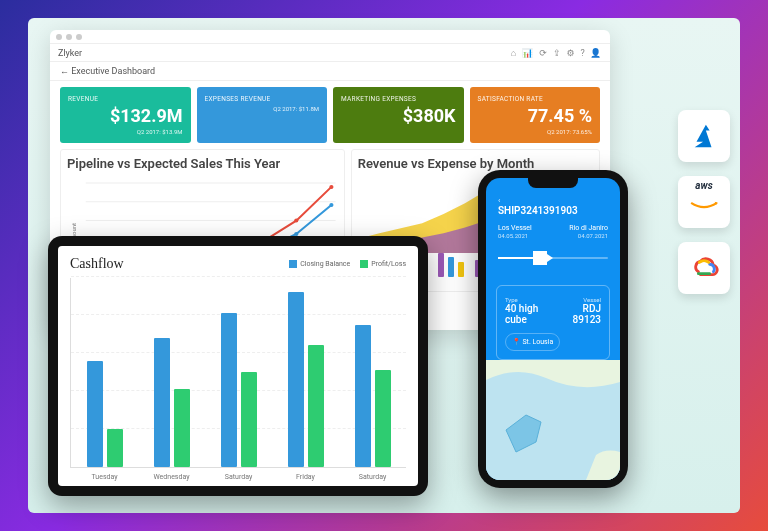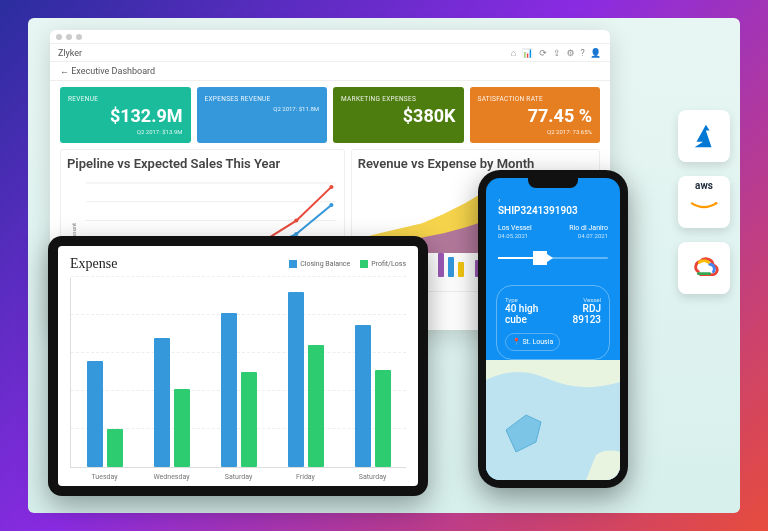--- a/index.html
+++ b/index.html
@@ -73,31 +73,31 @@
   .notch { position:absolute; top:0; left:50%; transform:translateX(-50%); width:50px; height:10px; background:#111; border-radius:0 0 8px 8px; z-index:3;}
   .ph-top { padding:18px 12px 10px;}
   .ph-ship { font-size:10px; font-weight:600;}
   .ph-row { display:flex; justify-content:space-between; font-size:7px; margin-top:8px;}
   .ph-sub { font-size:6px; opacity:.75;}
   .ph-slider { position:relative; height:18px; margin-top:10px;}
   .ph-track { position:absolute; top:8px; left:0; right:0; height:2px; background:rgba(255,255,255,.35); border-radius:1px;}
   .ph-fill { position:absolute; top:8px; left:0; width:35%; height:2px; background:#fff;}
   .ph-knob { position:absolute; top:2px; left:32%; width:14px; height:14px; background:#fff; }
   .ph-knob::after{content:"";position:absolute;right:-6px;top:3px;border-left:6px solid #fff;border-top:4px solid transparent;border-bottom:4px solid transparent;}
-  .ph-card { margin:8px 10px 0; padding:8px; border:1px solid rgba(255,255,255,.35); border-radius:16px;}
+  .ph-card { margin:8px 10px 0; padding:8px; border:1px solid rgba(255,255,255,.35); border-radius:6px;}
   .ph-label { font-size:6px; opacity:.75;}
   .ph-val { font-size:10px; font-weight:500;}
   .ph-val-row { display:flex; justify-content:space-between; margin-top:2px;}
   .ph-loc { font-size:7px; margin-top:8px; padding:4px 6px; border:1px solid rgba(255,255,255,.3); border-radius:10px; display:inline-block;}
   .ph-map { position:absolute; left:0; right:0; bottom:0; height:120px; background:#bde3f0;}
   .ph-map svg{width:100%;height:100%;}
 
   
   .badges { position:absolute; right:10px; top:92px; display:flex; flex-direction:column; gap:14px;}
-  .badge { width:52px; height:52px; background:#fff; border-radius:8px; display:flex; align-items:center; justify-content:center; box-shadow:0 4px 10px rgba(0,0,0,.12);}
+  .badge { width:52px; height:52px; background:#fff; border-radius:8px; display:flex; align-items:center; justify-content:center; box-shadow:0 4px 10px rgba(0,0,0,.12);font-style:italic;}
   .badge svg { width:30px; height:30px;}
   .aws-text { font-size:10px; font-weight:700; color:#232f3e;}
 </style>
 </head>
 <body>
 
 <div class="stage">
 
   <div class="browser">
     <div class="win-chrome">
@@ -201,21 +201,21 @@
             <div style="height: 10.9091px; background: rgb(241, 196, 15);"></div>
             <div style="width: 3px;"></div>
           </div>
       </div>
     </div>
   </div>
 
   <div class="tablet">
     <div class="tablet-screen">
       <div class="cashflow-head">
-        <div class="cashflow-title">Expense</div>
+        <div class="cashflow-title">Cashflow</div>
         <div class="legend" id="cfLegend">
             <span><span class="legend-sw sw-blue"></span>Closing Balance</span>
             <span><span class="legend-sw sw-green"></span>Profit/Loss</span>
           </div>
       </div>
       <div class="cf-chart" id="cfChart">
           <div class="cf-grid" style="bottom: 38px;"></div>
           <div class="cf-grid" style="bottom: 76px;"></div>
           <div class="cf-grid" style="bottom: 114px;"></div>
           <div class="cf-grid" style="bottom: 152px;"></div>

